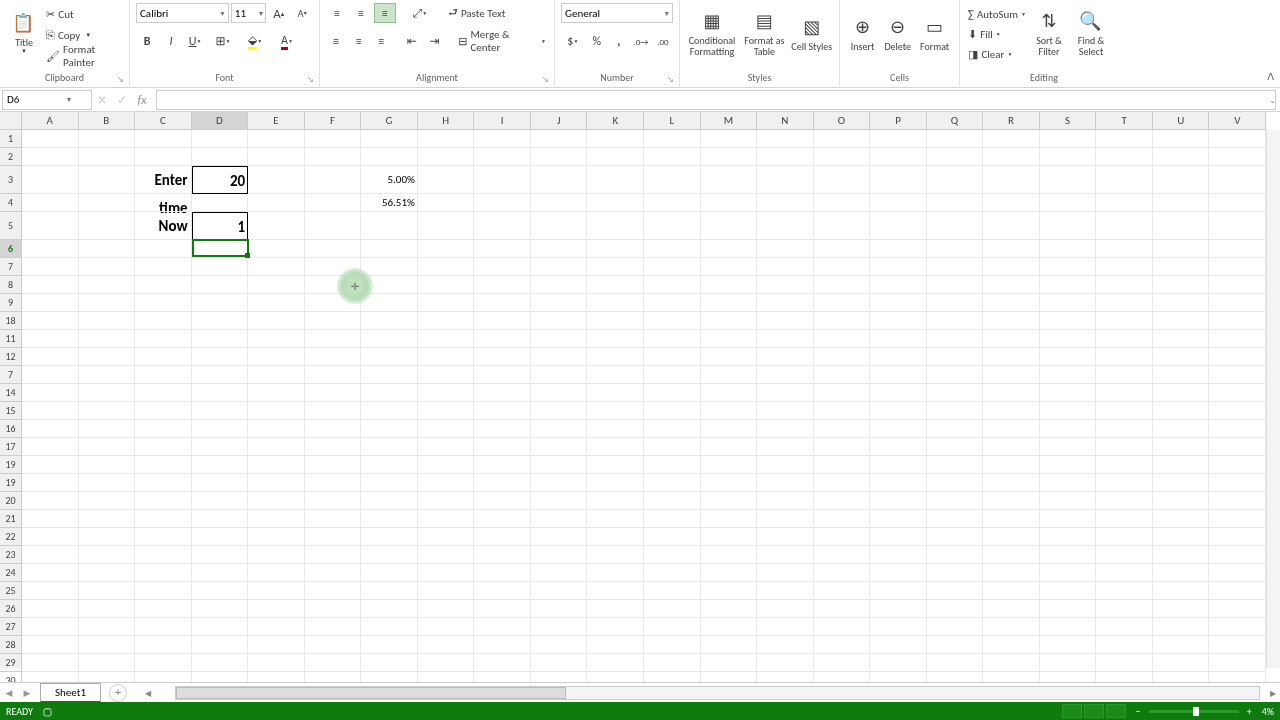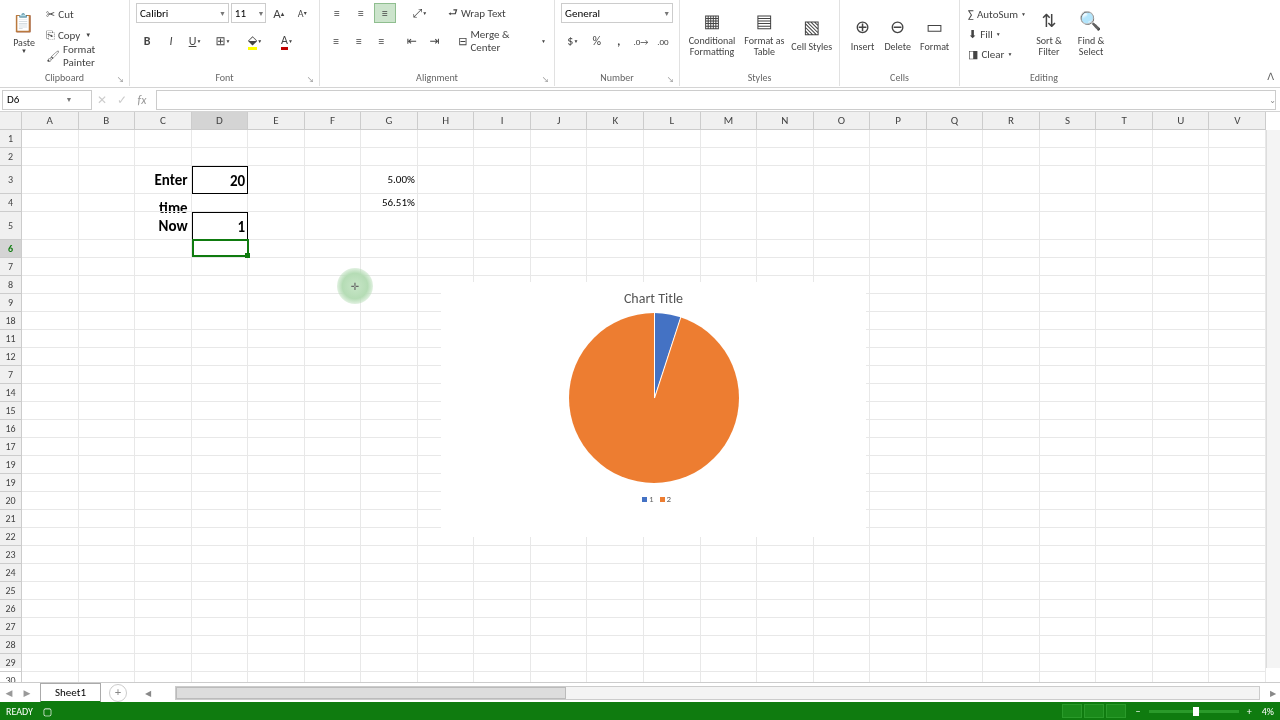--- a/index.html
+++ b/index.html
@@ -68,21 +68,21 @@
 </style>
 </head>
 <body>
 
 <div class="ribbon">
 
   <div class="rgroup" style="width:130px">
     <div class="row" style="height:64px;align-items:flex-start">
       <div class="bigbtn">
         <span class="ic">📋</span>
-        <span>Paste</span>
+        <span>Title</span>
         <span style="font-size:6px">▼</span>
       </div>
       <div style="display:flex;flex-direction:column;gap:1px;padding-top:2px">
         <div class="smbtn">
             <span>✂</span>
             <span>Cut</span>
           </div>
         <div class="smbtn">
             <span>⎘</span>
             <span>Copy</span>
@@ -142,21 +142,21 @@
   <div class="rgroup" style="width:235px">
     <div class="row">
       <div class="iconbtn">≡</div>
       <div class="iconbtn">≡</div>
       <div class="iconbtn sel">≡</div>
       <div style="width:6px"></div>
       <div class="iconbtn" style="width:28px">⤢<span style="font-size:5px">▼</span></div>
       <div style="width:8px"></div>
       <div class="smbtn">
           <span>⮐</span>
-          <span>Wrap Text</span>
+          <span>Paste Text</span>
         </div>
     </div>
     <div class="row" style="margin-top:6px">
       <div class="iconbtn">≡</div>
       <div class="iconbtn">≡</div>
       <div class="iconbtn">≡</div>
       <div style="width:6px"></div>
       <div class="iconbtn">⇤</div>
       <div class="iconbtn">⇥</div>
       <div style="width:8px"></div>
@@ -1049,27 +1049,20 @@
         <div class="cell" style="width: 57px;"></div>
         <div class="cell" style="width: 57px;"></div>
         <div class="cell" style="width: 57px;"></div>
       </div>
       <div class="activecell" style="left: 170px; top: 109px; width: 57px; height: 18px;">
         <div class="handle"></div>
       </div>
       <div class="hotspot" style="left: 315px; top: 138px;">
         <span>✛</span>
       </div>
-      <div class="chartbox" style="left: 419px; top: 152px;">
-        <div class="charttitle">Chart Title</div>
-        <div class="pie">
-          <div class="slice-line"></div>
-        </div>
-        <div class="legend"><span class="lsw" style="background:#4472c4"></span>1<span class="lsw" style="background:#ed7d31"></span>2</div>
-      </div>
     </div>
   <div class="vscroll"></div>
 </div>
 
 <div class="sheettabs">
   <div class="tabnav">◀</div>
   <div class="tabnav">▶</div>
   <div class="stab">Sheet1</div>
   <div class="addtab">+</div>
   <div style="width:14px"></div>

